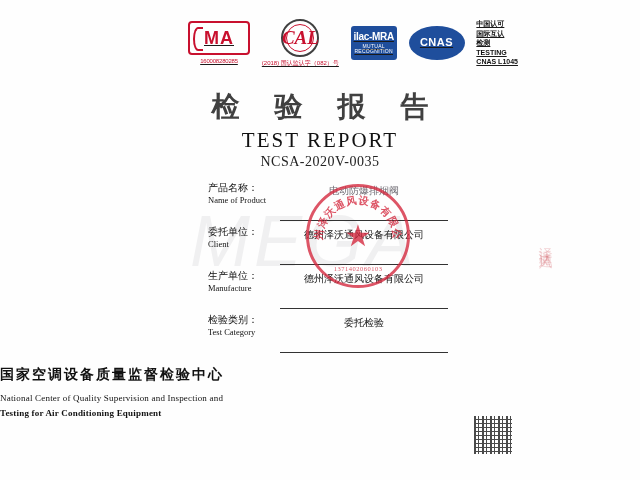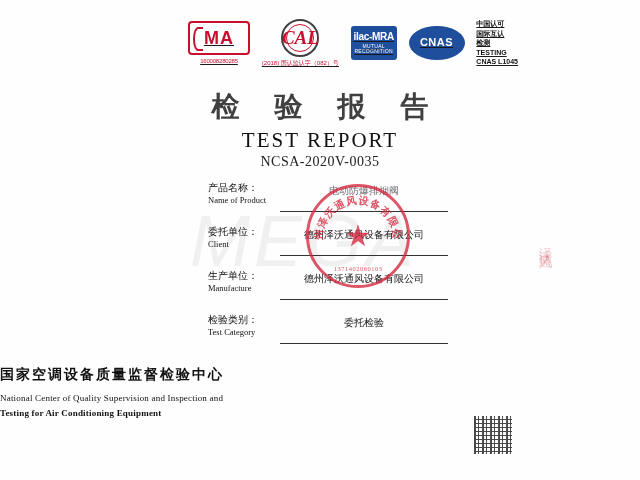--- a/index.html
+++ b/index.html
@@ -217,21 +217,21 @@
     color: #111111;
     display: block;
     margin-top: 2px;
   }
   .field-value {
     position: absolute;
     left: 72px;
     top: 2px;
     width: 168px;
     border-bottom: 1px solid #333333;
-    padding-bottom: 13px;
+    padding-bottom: 22px;
     text-align: center;
     font-size: 10px;
     color: #111111;
     white-space: nowrap;
   }
   .field-value.faded { color: #6d6a72; }
 
   
   .footer {
     position: absolute;

